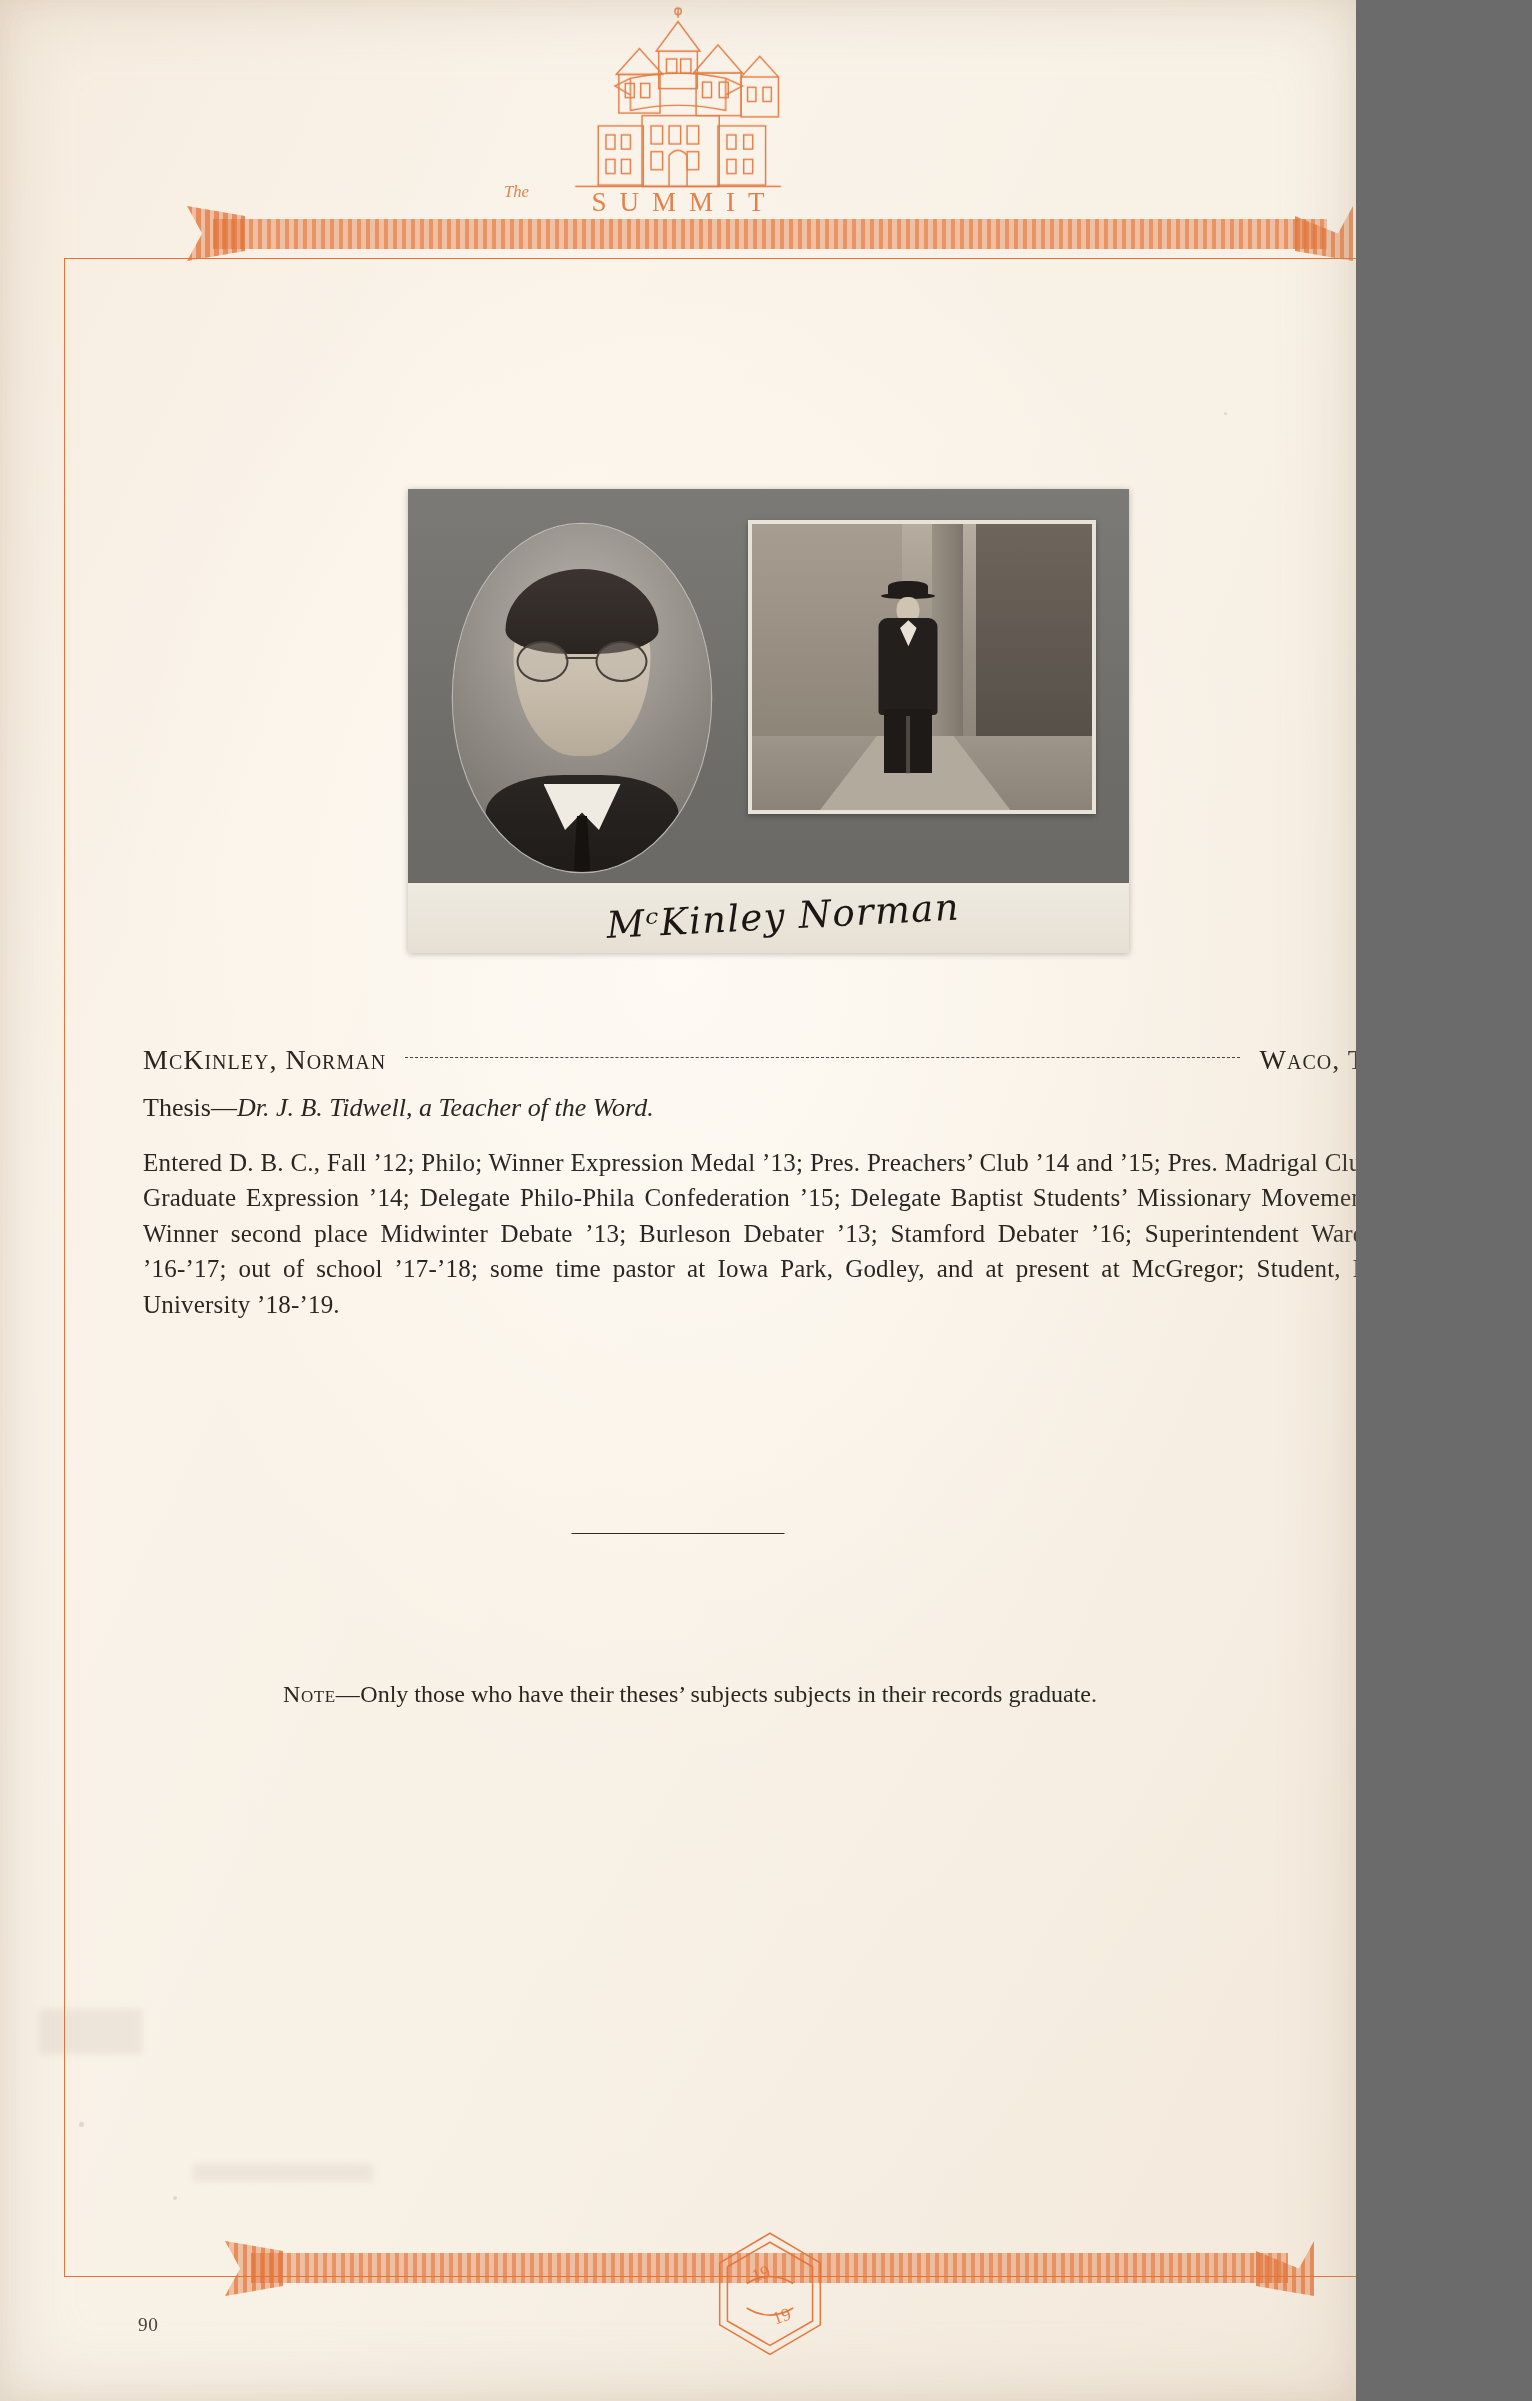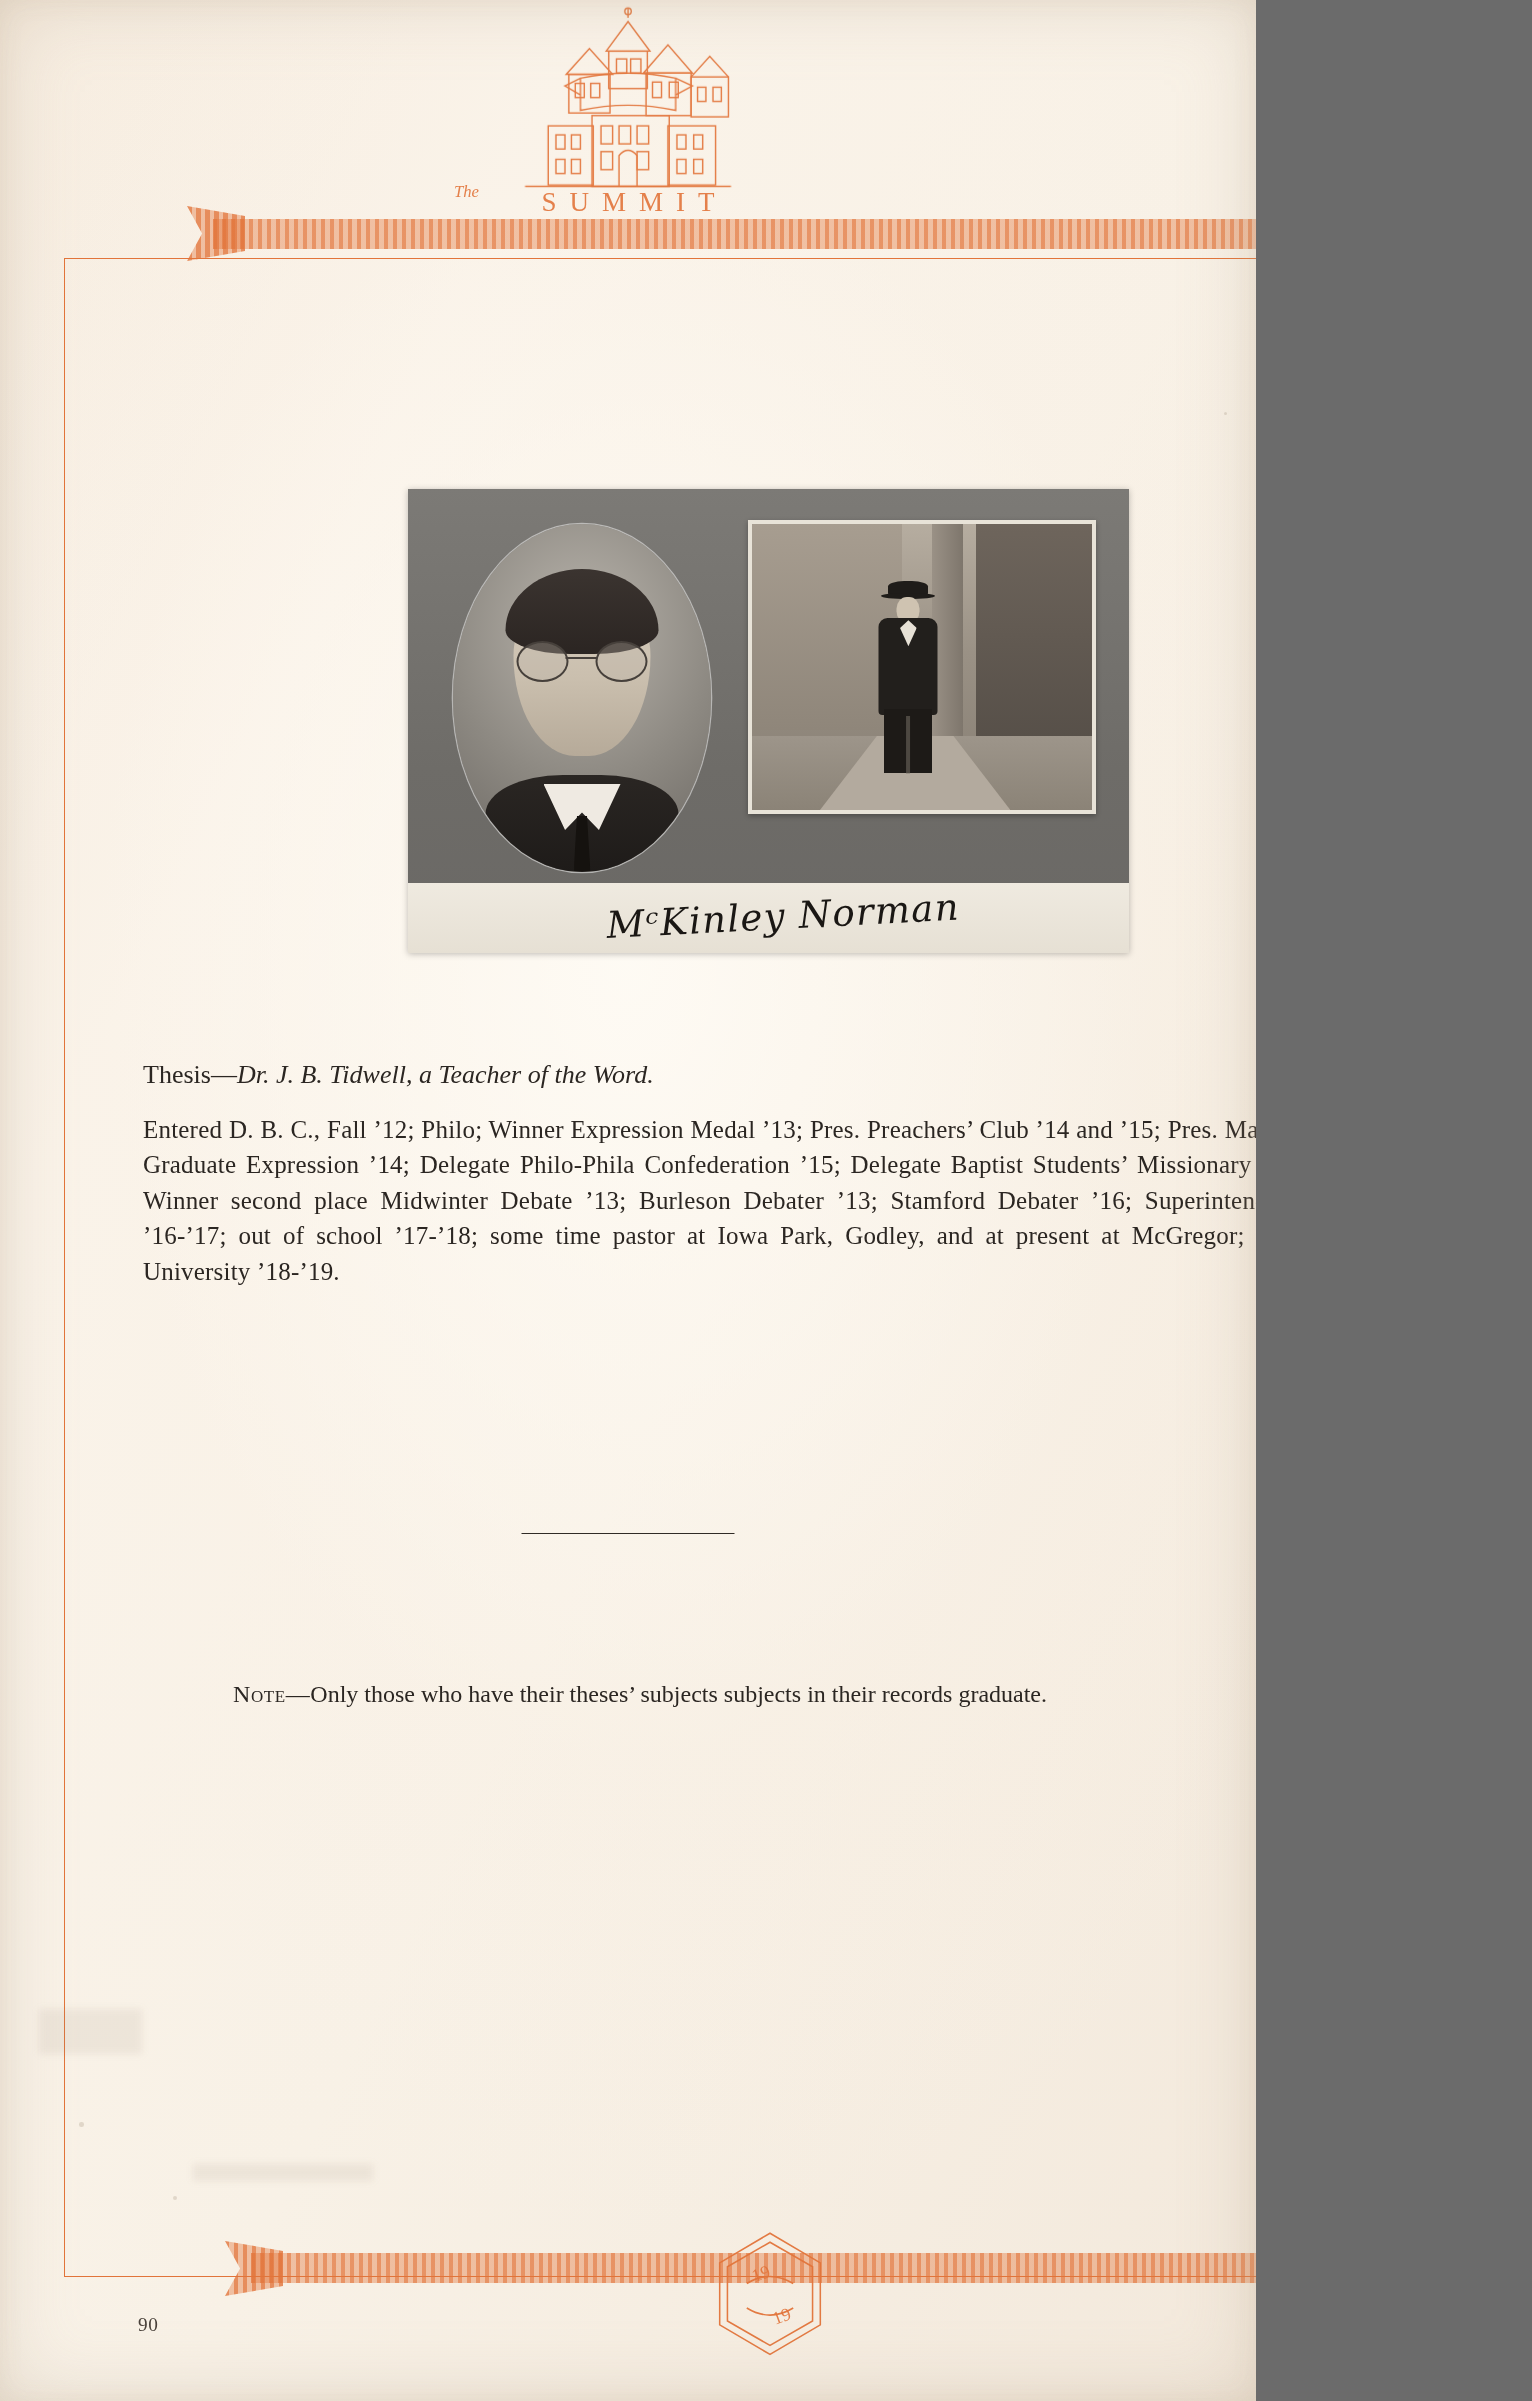--- a/index.html
+++ b/index.html
@@ -2,21 +2,21 @@
 <html style="font-size:10.3px"><head>
 <meta charset="utf-8">
 <style>
   html, body {
     margin: 0;
     padding: 0;
     background: #6b6b6b;
   }
   .page {
     position: relative;
-    width: 1256px;
+    width: 1356px;
     height: 2401px;
     background: #f7efe6;
     overflow: hidden;
     font-family: "Liberation Serif", serif;
     color: #2b2622;
   }
   
   .paper-tint {
     position: absolute;
     inset: 0;
@@ -595,20 +595,25 @@
         </div>
       </div>
     </div>
 
     <div class="signature-strip">
       <div class="signature">MᶜKinley Norman</div>
     </div>
   </div>
 
   <div class="content">
+    <div class="name-line">
+      <span class="name-left">McKinley, Norman</span>
+      <span class="dots"></span>
+      <span class="name-right">Waco, Texas</span>
+    </div>
 
     <div class="thesis">
       <span>Thesis—</span><span class="ital">Dr. J. B. Tidwell, a Teacher of the Word.</span>
     </div>
 
     <div class="bio">Entered D. B. C., Fall ’12; Philo; Winner Expression Medal ’13; Pres. Preachers’ Club ’14 and ’15; Pres. Madrigal Club ’14; Graduate Expression ’14; Delegate Philo-Phila Confederation ’15; Delegate Baptist Students’ Missionary Movement ’16; Winner second place Midwinter Debate ’13; Burleson Debater ’13; Stamford Debater ’16; Superintendent Ward Hall ’16-’17; out of school ’17-’18; some time pastor at Iowa Park, Godley, and at present at McGregor; Student, Baylor University ’18-’19.</div>
   </div>
 
   <div class="rule"></div>
 

